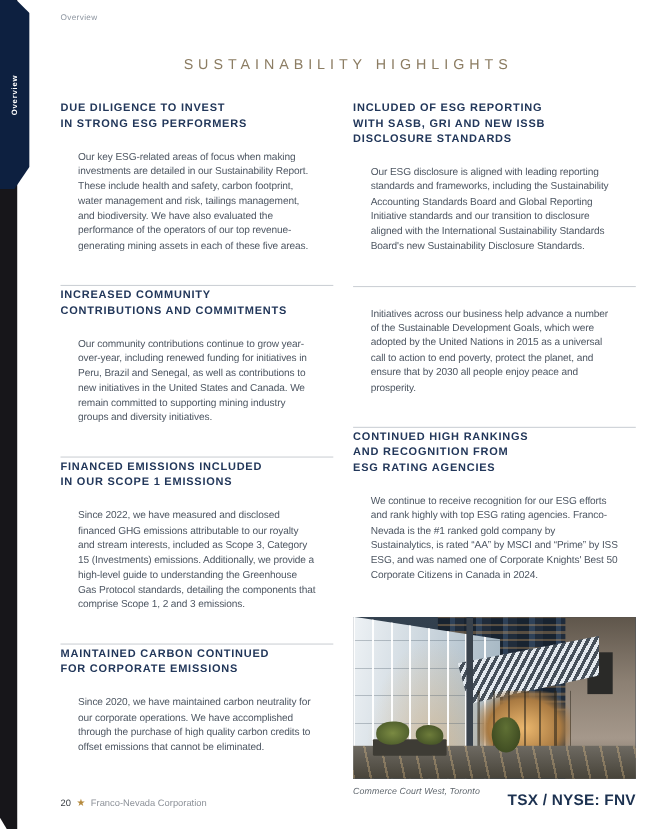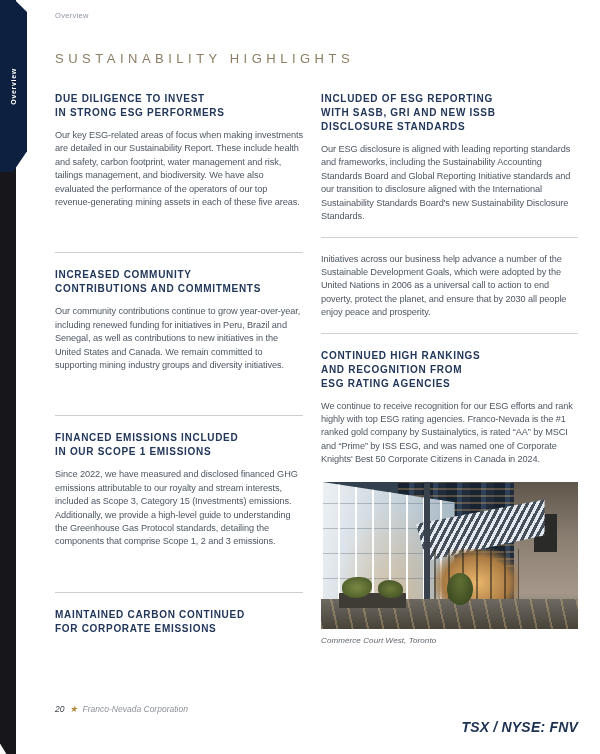--- a/index.html
+++ b/index.html
@@ -20,37 +20,38 @@
   .section-tab .tab-label{
     writing-mode:vertical-rl;transform:rotate(180deg);
     color:#ffffff;font-size:7px;font-weight:bold;letter-spacing:.7px;
   }
   
   .content{position:absolute;left:55px;right:22px;top:0;}
   .eyebrow{margin-top:11px;font-size:7.5px;color:#8d95a0;letter-spacing:.3px;}
   .page-title{
     margin-top:31px;font-size:13px;font-weight:normal;color:#8c7d63;
     letter-spacing:4.5px;
+    text-align:center;
   }
   .intro{
     margin-top:21px;font-size:11px;line-height:1.55;color:#8f8169;
     max-width:432px;white-space:pre-line;
   }
   .grid{
     margin-top:26px;display:grid;grid-template-columns:248px 257px;column-gap:18px;
   }
-  .col{display:flex;flex-direction:column;justify-content:space-between;}
+  .col{display:flex;flex-direction:column;}
   .section{padding:0;}
-  .section + .section{margin-top:13px;border-top:1px solid #cdd1d6;padding-top:15px;}
+  .section + .section{margin-top:13px;border-top:1px solid #cdd1d6;padding-top:2px;}
   .sec-heading{
     font-size:10px;font-weight:bold;color:#22375a;letter-spacing:.7px;
     line-height:1.4;white-space:pre-line;margin:0 0 9px 0;
   }
   .sec-body{
-    font-size:9.2px;line-height:1.46;color:#4e5763;margin:0;letter-spacing:-0.1px;
+    font-size:9.2px;line-height:1.46;color:#4e5763;margin:16px;letter-spacing:-0.1px;
   }
   
   .photo-block{margin-top:15px;}
   .photo{
     position:relative;width:257px;height:147px;overflow:hidden;background:#2c3a4a;
   }
   .ph{position:absolute;}
   .ph-sky{inset:0;background:linear-gradient(#33414f,#273341 70%);}
   .ph-towers{
     left:30%;top:0;width:46%;height:58%;
@@ -93,21 +94,21 @@
   .ph-planter{left:7%;bottom:14%;width:26%;height:10%;background:#3e3c35;border-radius:1px;}
   .ph-plant1{left:8%;bottom:21%;width:12%;height:14%;background:radial-gradient(#7a8a42,#53622e 70%);border-radius:50% 40% 55% 45%;}
   .ph-plant2{left:22%;bottom:21%;width:10%;height:12%;background:radial-gradient(#6d7c3a,#4a5829 70%);border-radius:45% 55% 40% 50%;}
   .ph-palm{left:49%;bottom:16%;width:10%;height:22%;background:radial-gradient(ellipse at 50% 30%,#5f7034,#3f4c22 75%,rgba(0,0,0,0));border-radius:50%;}
   .photo-caption{
     margin-top:7px;font-size:8px;font-style:italic;color:#5f666d;letter-spacing:.1px;
   }
   
   .footer{
     position:absolute;left:55px;right:22px;bottom:19px;
-    display:flex;justify-content:space-between;align-items:flex-start;font-size:8.5px;font-style:italic;
+    display:flex;justify-content:space-between;align-items:flex-end;font-size:8.5px;
   }
   .footer-left{display:flex;align-items:center;gap:5px;}
   .page-num{color:#3a3f45;}
   .star{color:#b5893c;font-size:9px;}
   .company{color:#8d9299;}
   .ticker{color:#1c3150;font-weight:bold;font-size:14px;letter-spacing:.2px;margin-top:15px;}
 </style>
 </head>
 <body>
 
@@ -134,32 +135,33 @@
         <p class="sec-body">Our community contributions continue to grow year-over-year, including renewed funding for initiatives in Peru, Brazil and Senegal, as well as contributions to new initiatives in the United States and Canada. We remain committed to supporting mining industry groups and diversity initiatives.</p>
       </div>
       <div class="section">
         <h2 class="sec-heading">FINANCED EMISSIONS INCLUDED
 IN OUR SCOPE 1 EMISSIONS</h2>
         <p class="sec-body">Since 2022, we have measured and disclosed financed GHG emissions attributable to our royalty and stream interests, included as Scope 3, Category 15 (Investments) emissions. Additionally, we provide a high-level guide to understanding the Greenhouse Gas Protocol standards, detailing the components that comprise Scope 1, 2 and 3 emissions.</p>
       </div>
       <div class="section">
         <h2 class="sec-heading">MAINTAINED CARBON CONTINUED
 FOR CORPORATE EMISSIONS</h2>
+        <p class="sec-body">Since 2020, we have maintained carbon neutrality for our corporate operations. We have accomplished through the purchase of high quality carbon credits to offset emissions that cannot be eliminated.</p>
       </div>
     </div>
 
     <div class="col">
       <div class="section">
         <h2 class="sec-heading">INCLUDED OF ESG REPORTING
 WITH SASB, GRI AND NEW ISSB
 DISCLOSURE STANDARDS</h2>
         <p class="sec-body">Our ESG disclosure is aligned with leading reporting standards and frameworks, including the Sustainability Accounting Standards Board and Global Reporting Initiative standards and our transition to disclosure aligned with the International Sustainability Standards Board's new Sustainability Disclosure Standards.</p>
       </div>
       <div class="section">
-        <p class="sec-body">Initiatives across our business help advance a number of the Sustainable Development Goals, which were adopted by the United Nations in 2006 as a universal call to action to end poverty, protect the planet, and ensure that by 2030 all people enjoy peace and prosperity.</p>
+        <p class="sec-body">Initiatives across our business help advance a number of the Sustainable Development Goals, which were adopted by the United Nations in 2015 as a universal call to action to end poverty, protect the planet, and ensure that by 2030 all people enjoy peace and prosperity.</p>
       </div>
       <div class="section">
         <h2 class="sec-heading">CONTINUED HIGH RANKINGS
 AND RECOGNITION FROM
 ESG RATING AGENCIES</h2>
         <p class="sec-body">We continue to receive recognition for our ESG efforts and rank highly with top ESG rating agencies. Franco-Nevada is the #1 ranked gold company by Sustainalytics, is rated “AA” by MSCI and “Prime” by ISS ESG, and was named one of Corporate Knights' Best 50 Corporate Citizens in Canada in 2024.</p>
       </div>
 
       <div class="photo-block">
         <div class="photo">

